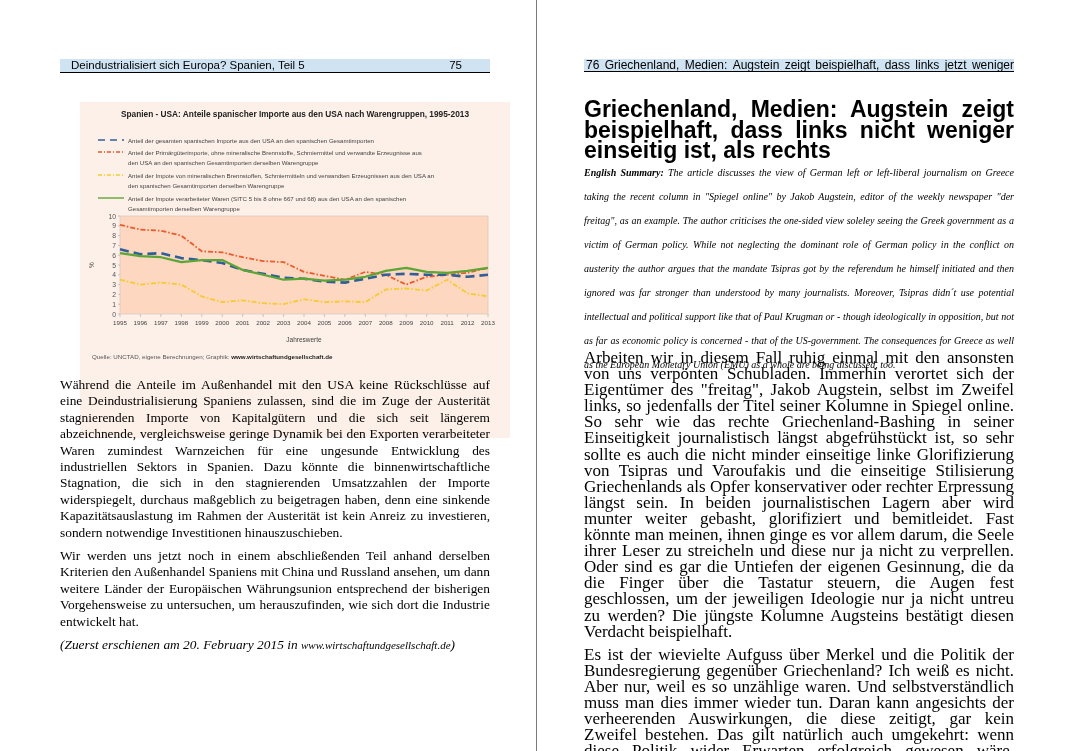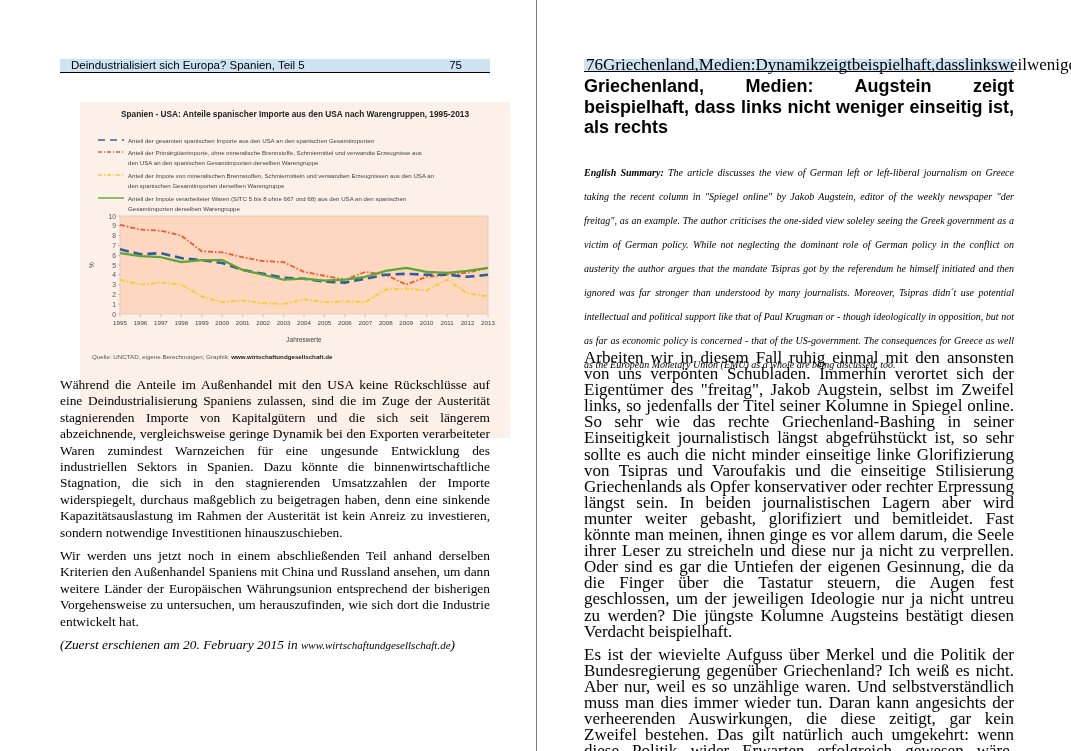--- a/index.html
+++ b/index.html
@@ -5,34 +5,34 @@
   html, body { margin: 0; padding: 0; }
   body { width: 1071px; height: 751px; background: #ffffff; position: relative; overflow: hidden; font-family: "Liberation Serif", serif; color: #000; }
   .divider { position: absolute; left: 536px; top: 0; width: 1px; height: 751px; background: #7a7a7a; }
   .page { position: absolute; top: 0; }
   .page-left { left: 60px; width: 430px; }
   .page-right { left: 584px; width: 430px; }
 
   .running-header { font-family: "Liberation Sans", sans-serif; font-size: 11.5px; background: #cfe3f3; border-bottom: 1px solid #000; height: 13px; line-height: 13px; position: absolute; top: 59px; left: 0; width: 430px; }
   .running-header .title { position: absolute; left: 3px; top: 0; padding-left: 8px; }
   .running-header .num { position: absolute; right: 28px; top: 0; }
-  .rh-right { position: absolute; top: 59px; left: 0; width: 430px; font-family: Liberation Serif, serif; font-size: 17px; line-height: 12px; }
+  .rh-right { position: absolute; top: 59px; left: 0; width: 430px; font-family: Liberation Sans, sans-serif; font-size: 12px; line-height: 12px; }
   .rh-right .line1 { background: #cfe3f3; border-bottom: 1px solid #000; height: 12px; display: flex; justify-content: space-between; white-space: nowrap; padding-left: 2px; }
   .rh-right .line1 span { display: inline-block; }
   .rh-right .line2 { height: 12px; }
 
   .chart-box { position: absolute; left: 0; top: 102px; width: 430px; height: 336px; background: #fdf0e8; margin-left: 20px; }
   .chart-box svg { position: absolute; left: 0; top: 0; }
 
   .body-text { font-size: 13.4px; line-height: 16.4px; text-align: justify; position: absolute; left: 0; width: 430px; }
   .body-text p { margin: 0 0 7px 0; }
   .source-note { font-style: italic; }
   .source-note .url { font-size: 11px; }
 
-  .article-title { position: absolute; left: 0; top: 76px; width: 430px; font-family: "Liberation Sans", sans-serif; font-weight: bold; font-size: 18px; line-height: 20.5px; text-align: justify; text-align-last: left; }
+  .article-title { position: absolute; left: 0; top: 99px; width: 430px; font-family: "Liberation Sans", sans-serif; font-weight: bold; font-size: 23px; line-height: 20.5px; text-align: justify; text-align-last: left; }
   .summary { position: absolute; left: 0; top: 161px; width: 430px; font-size: 10px; line-height: 24px; text-align: justify; font-style: italic; }
   .summary b { font-style: italic; }
 </style>
 </head>
 <body>
 
 <div class="divider"></div>
 
 <div class="page page-left">
   <div class="running-header">
@@ -207,26 +207,26 @@
     <p class="source-note"><span>(Zuerst erschienen am 20. February 2015 in </span><span class="url">www.wirtschaftundgesellschaft.de</span><span>)</span></p>
   </div>
 </div>
 
 <div class="page page-right">
   <div class="rh-right">
     <div class="line1" id="rh-line1">
       <span>76</span>
     <span>Griechenland,</span>
         <span>Medien:</span>
-        <span>Dynamik</span>
+        <span>Augstein</span>
         <span>zeigt</span>
         <span>beispielhaft,</span>
         <span>dass</span>
         <span>links</span>
-        <span>weil</span>
+        <span>jetzt</span>
         <span>weniger</span>
       </div>
   </div>
 
   <h1 class="article-title" style="margin:0;">Griechenland, Medien: Augstein zeigt beispielhaft, dass links nicht weniger einseitig ist, als rechts</h1>
 
   <div class="summary">
     <b>English Summary:</b><span> The article discusses the view of German left or left-liberal journalism on Greece taking the recent column in "Spiegel online" by Jakob Augstein, editor of the weekly newspaper "der freitag", as an example. The author criticises the one-sided view soleley seeing the Greek government as a victim of German policy. While not neglecting the dominant role of German policy in the conflict on austerity the author argues that the mandate Tsipras got by the referendum he himself initiated and then ignored was far stronger than understood by many journalists. Moreover, Tsipras didn´t use potential intellectual and political support like that of Paul Krugman or - though ideologically in opposition, but not as far as economic policy is concerned - that of the US-government. The consequences for Greece as well as the European Monetary Union (EMU) as a whole are being discussed, too.</span>
   </div>
 

